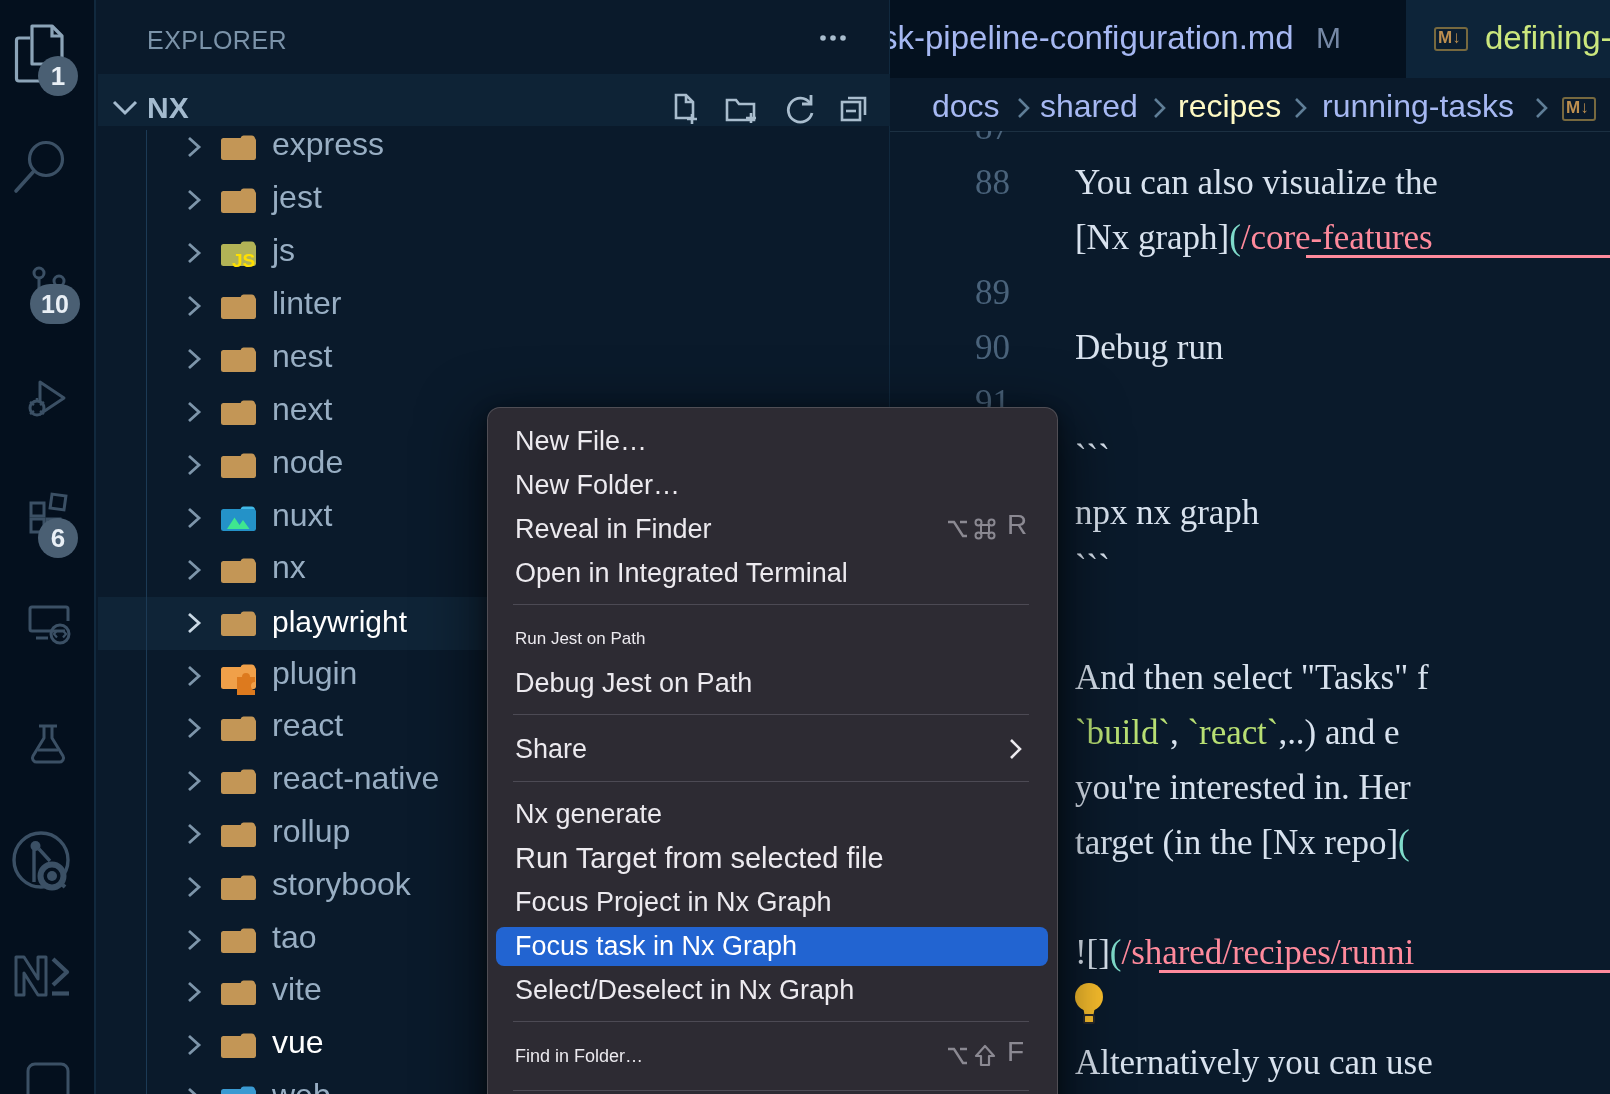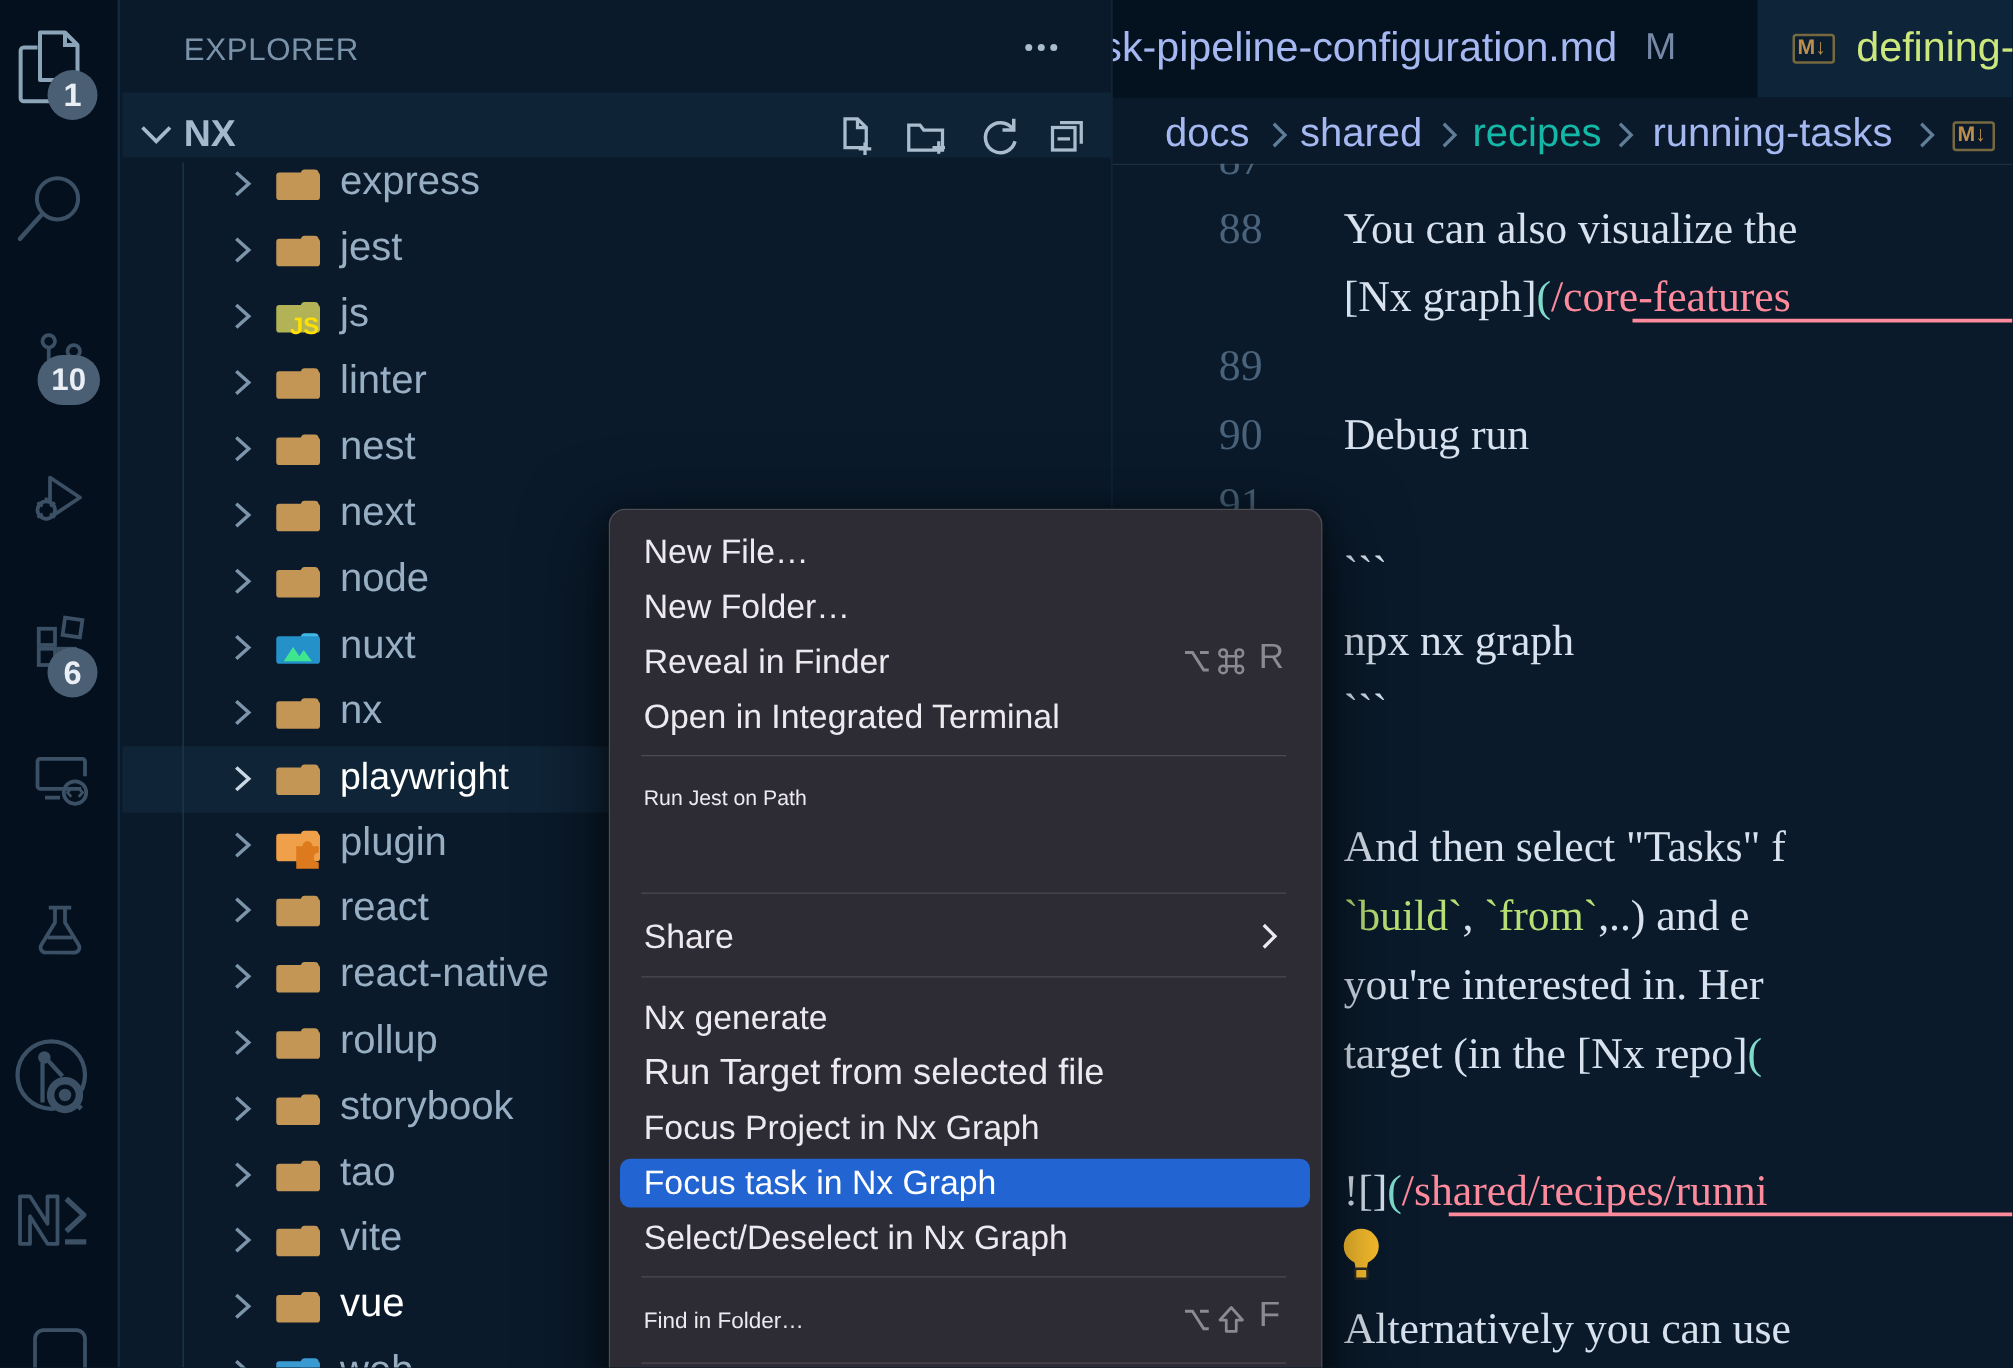--- a/index.html
+++ b/index.html
@@ -19,21 +19,21 @@
     <div class="abs mono" style="left:890px;top:374.5px;width:120px;height:55px;line-height:55px;font-size:35px;text-align:right;color:#4a637b">91</div>
     <div class="abs mono" style="left:890px;top:429.5px;width:120px;height:55px;line-height:55px;font-size:35px;text-align:right;color:#4a637b">92</div>
     <div class="abs mono" style="left:1075px;top:429.5px;height:55px;line-height:55px;font-size:35px;letter-spacing:-0.03999999999999915px;white-space:pre;color:#d8e2ee">```</div>
     <div class="abs mono" style="left:890px;top:484.5px;width:120px;height:55px;line-height:55px;font-size:35px;text-align:right;color:#4a637b">93</div>
     <div class="abs mono" style="left:1075px;top:484.5px;height:55px;line-height:55px;font-size:35px;letter-spacing:-0.03999999999999915px;white-space:pre;color:#d8e2ee">npx nx graph</div>
     <div class="abs mono" style="left:890px;top:539.5px;width:120px;height:55px;line-height:55px;font-size:35px;text-align:right;color:#4a637b">94</div>
     <div class="abs mono" style="left:1075px;top:539.5px;height:55px;line-height:55px;font-size:35px;letter-spacing:-0.03999999999999915px;white-space:pre;color:#d8e2ee">```</div>
     <div class="abs mono" style="left:890px;top:594.5px;width:120px;height:55px;line-height:55px;font-size:35px;text-align:right;color:#4a637b">95</div>
     <div class="abs mono" style="left:890px;top:649.5px;width:120px;height:55px;line-height:55px;font-size:35px;text-align:right;color:#4a637b">96</div>
     <div class="abs mono" style="left:1075px;top:649.5px;height:55px;line-height:55px;font-size:35px;letter-spacing:-0.03999999999999915px;white-space:pre;color:#d8e2ee">And then select "Tasks" f</div>
-    <div class="abs mono" style="left:1075px;top:704.5px;height:55px;line-height:55px;font-size:35px;letter-spacing:-0.03999999999999915px;white-space:pre;color:#d8e2ee"><span style="color:#b8df73">`build`</span>, <span style="color:#b8df73">`from`</span>,..) and e</div>
+    <div class="abs mono" style="left:1075px;top:704.5px;height:55px;line-height:55px;font-size:35px;letter-spacing:-0.03999999999999915px;white-space:pre;color:#d8e2ee"><span style="color:#b8df73">`build`</span>, <span style="color:#b8df73">`react`</span>,..) and e</div>
     <div class="abs mono" style="left:1075px;top:759.5px;height:55px;line-height:55px;font-size:35px;letter-spacing:-0.03999999999999915px;white-space:pre;color:#d8e2ee">you're interested in. Her</div>
     <div class="abs mono" style="left:1075px;top:814.5px;height:55px;line-height:55px;font-size:35px;letter-spacing:-0.03999999999999915px;white-space:pre;color:#d8e2ee">target (in the [Nx repo]<span style="color:#7fdbca">(</span></div>
     <div class="abs mono" style="left:890px;top:869.5px;width:120px;height:55px;line-height:55px;font-size:35px;text-align:right;color:#4a637b">97</div>
     <div class="abs mono" style="left:890px;top:924.5px;width:120px;height:55px;line-height:55px;font-size:35px;text-align:right;color:#4a637b">98</div>
     <div class="abs mono" style="left:1075px;top:924.5px;height:55px;line-height:55px;font-size:35px;letter-spacing:-0.03999999999999915px;white-space:pre;color:#d8e2ee">![]<span style="color:#7fdbca">(</span><span style="color:#ff8a9c">/shared/recipes/runni</span></div>
     <div class="abs" style="left:1159px;top:970px;width:451px;height:3px;background:#ff8a9c"></div>
     <div class="abs mono" style="left:890px;top:979.5px;width:120px;height:55px;line-height:55px;font-size:35px;text-align:right;color:#4a637b">99</div>
     <svg class="abs" style="left:1073px;top:982px" width="36" height="44" viewBox="0 0 36 44" fill="none">
 <circle cx="16" cy="15" r="14" fill="#fbc02d"></circle>
 <path d="M10 25 h12 l-2 10 h-8 z" fill="#fbc02d"></path>
@@ -44,21 +44,21 @@
     <div class="abs" style="left:890px;top:78px;width:720px;height:53px;background:#0a1a2b"></div>
     <div class="abs" style="left:890px;top:131px;width:720px;height:1px;background:rgba(95,126,151,0.22)"></div>
     <div class="abs" style="left:932px;top:88px;font-size:32px;color:#a6b8f2">docs</div>
     <svg class="abs" style="left:1016px;top:96px" width="16" height="24" viewBox="0 0 16 24" fill="none">
       <path d="M3 3 l9 9 -9 9" stroke="#5f7e97" stroke-width="2.6"></path>
     </svg>
     <div class="abs" style="left:1040px;top:88px;font-size:32px;color:#a6b8f2">shared</div>
     <svg class="abs" style="left:1152px;top:96px" width="16" height="24" viewBox="0 0 16 24" fill="none">
       <path d="M3 3 l9 9 -9 9" stroke="#5f7e97" stroke-width="2.6"></path>
     </svg>
-    <div class="abs" style="left:1178px;top:88px;font-size:32px;color:#14b8a6">recipes</div>
+    <div class="abs" style="left:1178px;top:88px;font-size:32px;color:#fef9c3">recipes</div>
     <svg class="abs" style="left:1293px;top:96px" width="16" height="24" viewBox="0 0 16 24" fill="none">
       <path d="M3 3 l9 9 -9 9" stroke="#5f7e97" stroke-width="2.6"></path>
     </svg>
     <div class="abs" style="left:1322px;top:88px;font-size:32px;color:#a6b8f2">running-tasks</div>
     <svg class="abs" style="left:1534px;top:96px" width="16" height="24" viewBox="0 0 16 24" fill="none">
       <path d="M3 3 l9 9 -9 9" stroke="#5f7e97" stroke-width="2.6"></path>
     </svg>
     <div class="abs" style="left:1562px;top:97px;width:34px;height:24px;border:2px solid #77693f;border-radius:3px"></div>
 <div class="abs" style="left:1566px;top:98px;font-size:17px;font-weight:700;color:#bd8f4f">M↓</div>
     <div class="abs" style="left:890px;top:0;width:720px;height:78px;background:#04111f"></div>
@@ -312,20 +312,21 @@
 <rect x="1" y="6" width="35" height="22" rx="2.5" fill="#3a9ad2"></rect>
     </svg>
     <div class="abs" style="left:272px;top:1077px;font-size:32px;color:#98aec3">web</div>
     <div class="abs" style="left:487px;top:407px;width:571px;height:740px;background:#2d2b33;border:1.5px solid rgba(255,255,255,0.17);border-radius:13px;box-shadow:0 18px 60px 8px rgba(0,0,0,0.55), 0 4px 16px rgba(0,0,0,0.4)"></div>
     <div class="abs" style="left:515px;top:419px;height:44px;line-height:44px;font-size:27px;color:#eceaef;white-space:pre">New File…</div>
     <div class="abs" style="left:515px;top:463px;height:44px;line-height:44px;font-size:27px;color:#eceaef;white-space:pre">New Folder…</div>
     <div class="abs" style="left:515px;top:507px;height:44px;line-height:44px;font-size:27px;color:#eceaef;white-space:pre">Reveal in Finder</div>
     <div class="abs" style="left:515px;top:551px;height:44px;line-height:44px;font-size:27px;color:#eceaef;white-space:pre">Open in Integrated Terminal</div>
     <div class="abs" style="left:513px;top:603.5px;width:516px;height:1.5px;background:#4c4a54"></div>
     <div class="abs" style="left:515px;top:617px;height:44px;line-height:44px;font-size:17px;color:#eceaef;white-space:pre">Run Jest on Path</div>
+    <div class="abs" style="left:515px;top:661px;height:44px;line-height:44px;font-size:27px;color:#eceaef;white-space:pre">Debug Jest on Path</div>
     <div class="abs" style="left:513px;top:713.5px;width:516px;height:1.5px;background:#4c4a54"></div>
     <div class="abs" style="left:515px;top:727px;height:44px;line-height:44px;font-size:27px;color:#eceaef;white-space:pre">Share</div>
     <div class="abs" style="left:513px;top:780.5px;width:516px;height:1.5px;background:#4c4a54"></div>
     <div class="abs" style="left:515px;top:792px;height:44px;line-height:44px;font-size:27px;color:#eceaef;white-space:pre">Nx generate</div>
     <div class="abs" style="left:515px;top:836px;height:44px;line-height:44px;font-size:29px;color:#eceaef;white-space:pre">Run Target from selected file</div>
     <div class="abs" style="left:515px;top:880px;height:44px;line-height:44px;font-size:27px;color:#eceaef;white-space:pre">Focus Project in Nx Graph</div>
     <div class="abs" style="left:496px;top:926.5px;width:552px;height:39px;background:#2264d1;border-radius:8px"></div>
     <div class="abs" style="left:515px;top:924px;height:44px;line-height:44px;font-size:27px;color:#ffffff;white-space:pre">Focus task in Nx Graph</div>
     <div class="abs" style="left:515px;top:968px;height:44px;line-height:44px;font-size:27px;color:#eceaef;white-space:pre">Select/Deselect in Nx Graph</div>
     <div class="abs" style="left:513px;top:1020.5px;width:516px;height:1.5px;background:#4c4a54"></div>

